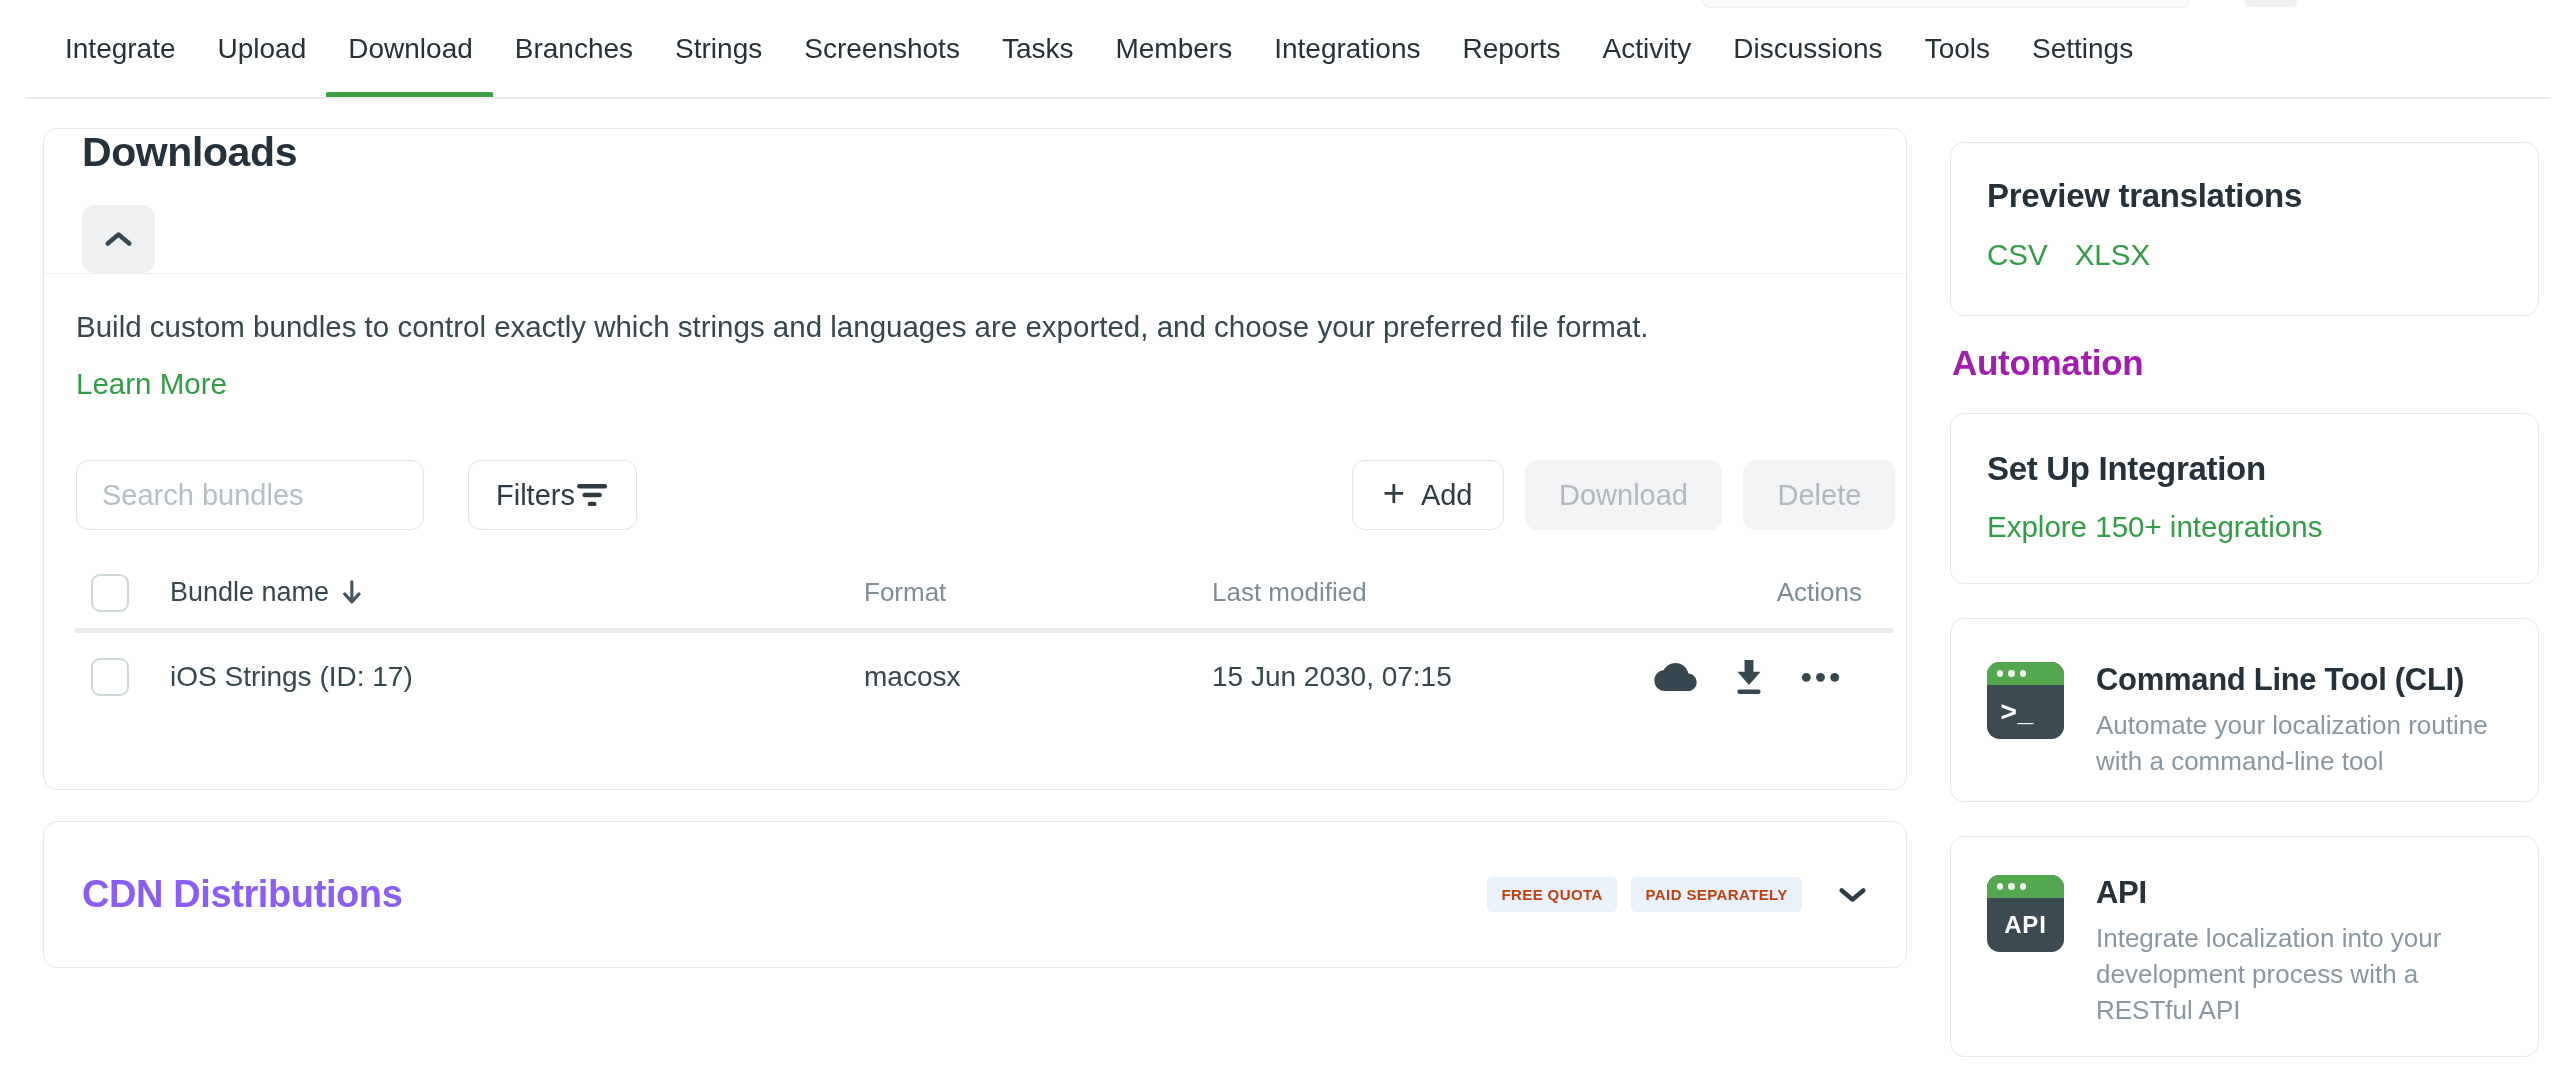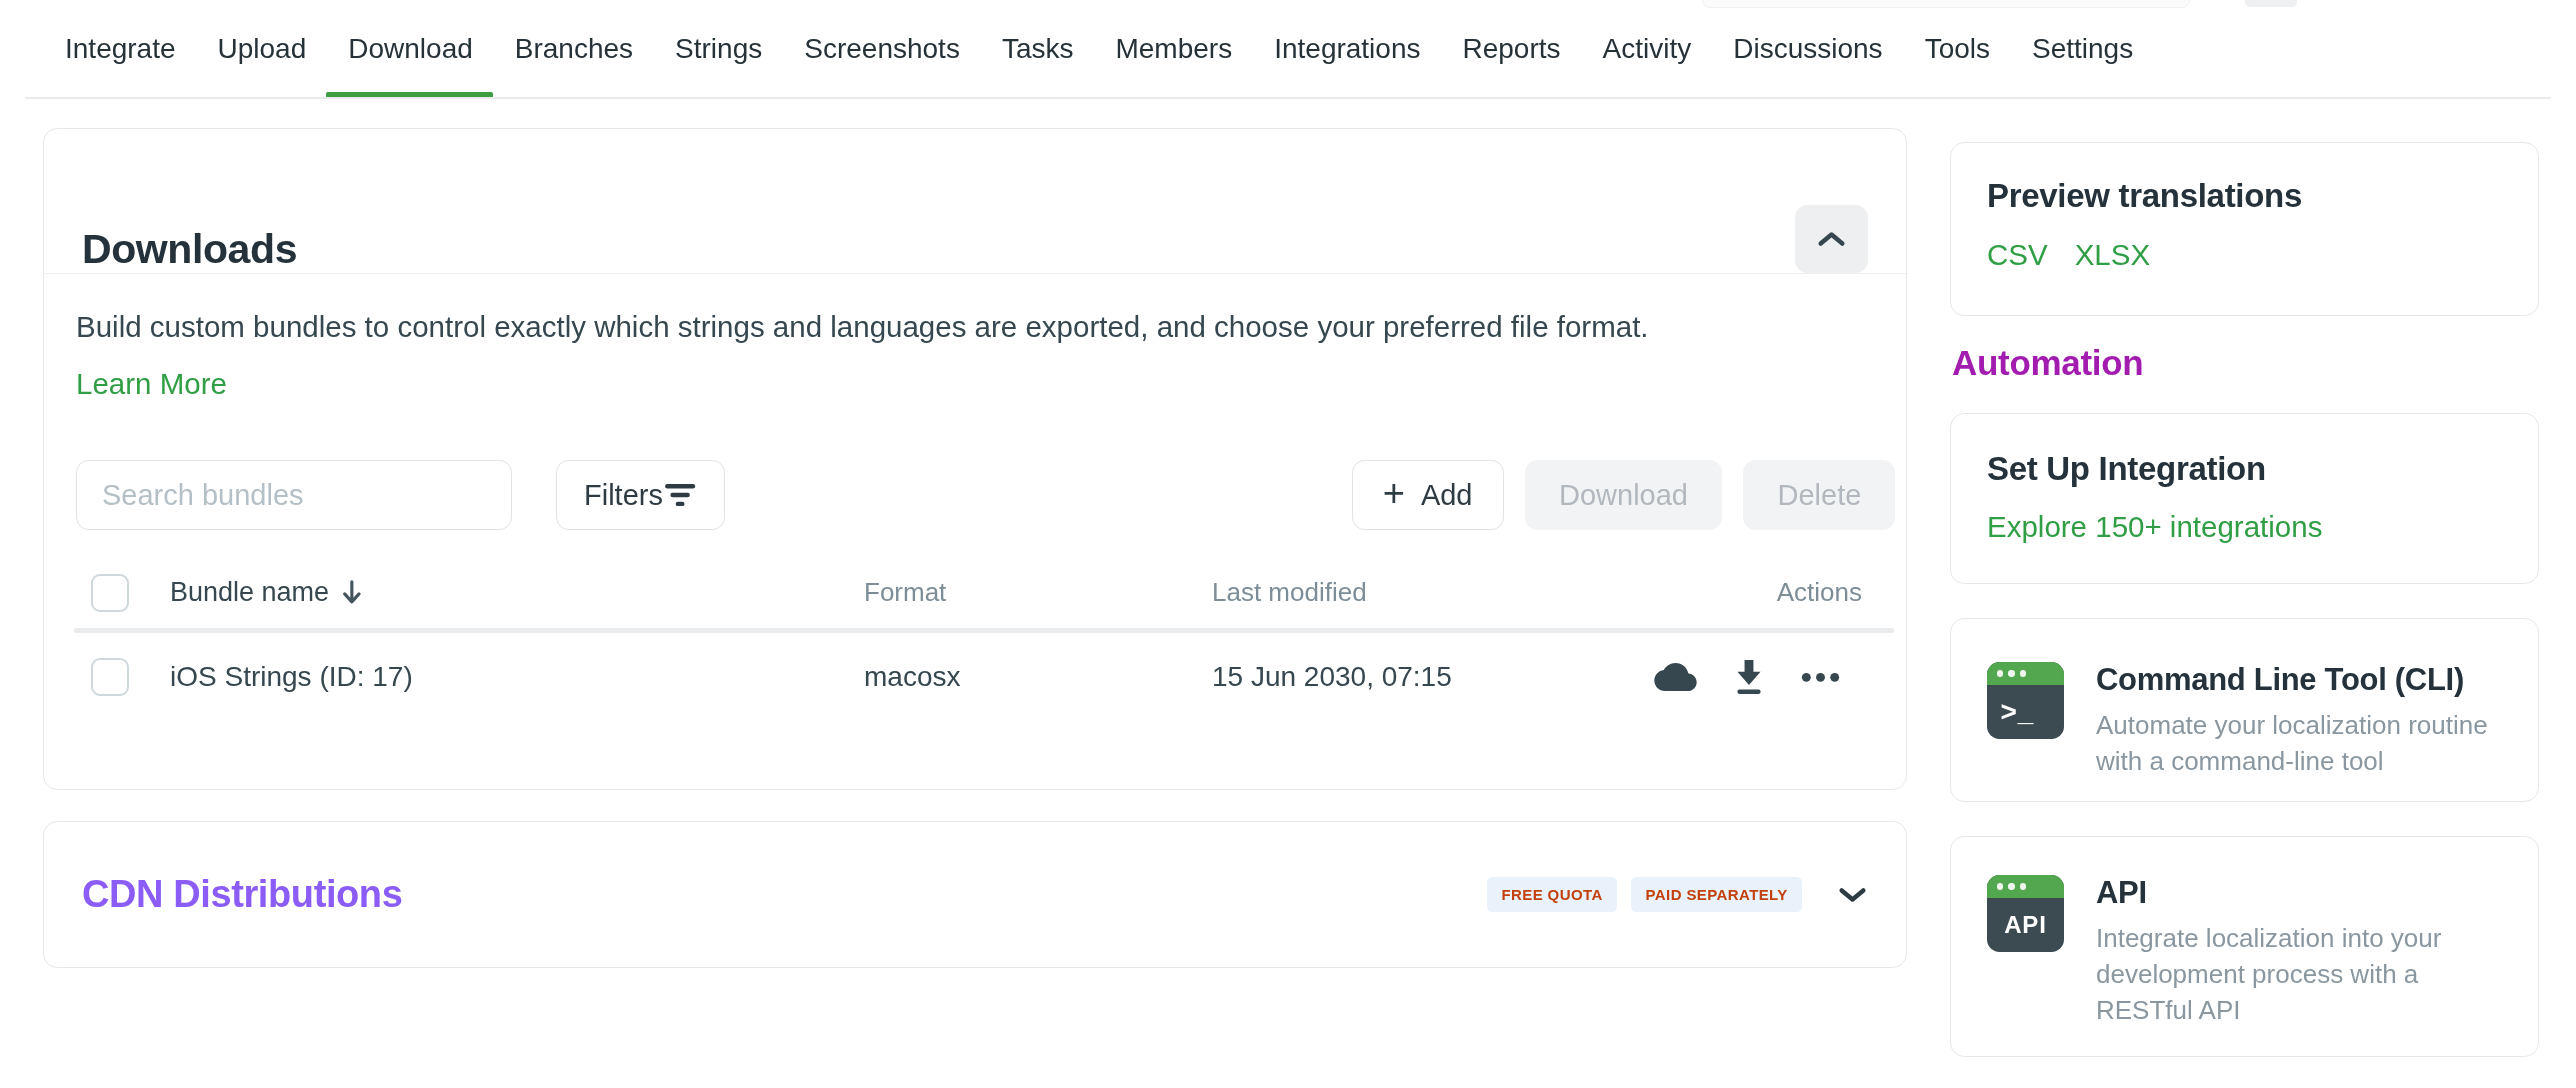--- a/index.html
+++ b/index.html
@@ -17,28 +17,28 @@
   .nav-item { font-size:28px; color:#263238; display:flex; align-items:center; position:relative; cursor:pointer; white-space:nowrap; }
   .nav-item.active::after { content:""; position:absolute; left:-22.4px; right:-20.6px; bottom:0; height:6.3px; background:#3f9d42; border-radius:1.8px; }
   .top-cut-search { position:absolute; left:1702px; top:0; width:488px; height:8px; background:#fbfbfc; border:1.8px solid #f0f1f3; border-top:none; border-radius:0 0 9px 9px; }
   .top-cut-avatar { position:absolute; left:2245px; top:0; width:52px; height:7.2px; background:#eef0f1; border-radius:0 0 5.4px 5.4px; }
 
   
   .card { position:absolute; background:#fff; border:1.8px solid #e5e8ea; border-radius:14.3px; }
 
   
   .downloads-card { left:43px; top:128px; width:1864px; height:662px; }
-  .dl-header { height:145px; display:flex; align-items:flex-end; justify-content:space-between; padding:0 38px; border-bottom:1.8px solid #edeff1; }
+  .dl-header { height:145px; display:flex; align-items:flex-start; justify-content:space-between; padding:0 38px; border-bottom:1.8px solid #edeff1;flex-direction:column; }
   .dl-title { font-size:41px; font-weight:700; color:#25323b; letter-spacing:-0.4px; }
   .collapse-btn { width:73px; height:68px; background:#edeff0; border:none; border-radius:12.5px; display:flex; align-items:center; justify-content:center; cursor:pointer; }
   .dl-desc { margin:36px 54px 0 32px; font-size:29.5px; color:#36474f; }
   .learn-more { display:inline-block; margin:23px 0 0 32px; font-size:29.5px; color:#2f9e44; cursor:pointer; text-decoration:none; }
 
   .controls { margin:59px 10.7px 0 32px; display:flex; align-items:center; }
-  .search-input { width:436px; height:70px; border:1.8px solid #dfe3e6; border-radius:12.5px; padding:0 25px; font-size:29px; color:#36474f; outline:none; font-family:inherit; }
+  .search-input { width:348px; height:70px; border:1.8px solid #dfe3e6; border-radius:12.5px; padding:0 25px; font-size:29px; color:#36474f; outline:none; font-family:inherit; }
   .search-input::placeholder { color:#b4bfc6; }
   .btn { height:70px; border-radius:12.5px; font-size:29px; font-family:inherit; display:inline-flex; align-items:center; justify-content:center; cursor:pointer; }
   .btn-outline { background:#fff; border:1.8px solid #dfe3e6; color:#2f3b43; }
   .btn-disabled { background:#f2f3f5; border:none; color:#b2b8bd; cursor:default; }
   .filters-btn { margin-left:44px; padding:0 27px; gap:2px; }
   .add-btn { margin-left:auto; padding:0 30px; gap:16px; }
   .plus-glyph { font-size:38px; font-weight:400; color:#2f3b43; line-height:1; margin-top:-3.6px; }
   .download-btn { margin-left:21.5px; padding:0 34px; }
   .delete-btn { margin-left:21.5px; padding:0 34px; }
 

